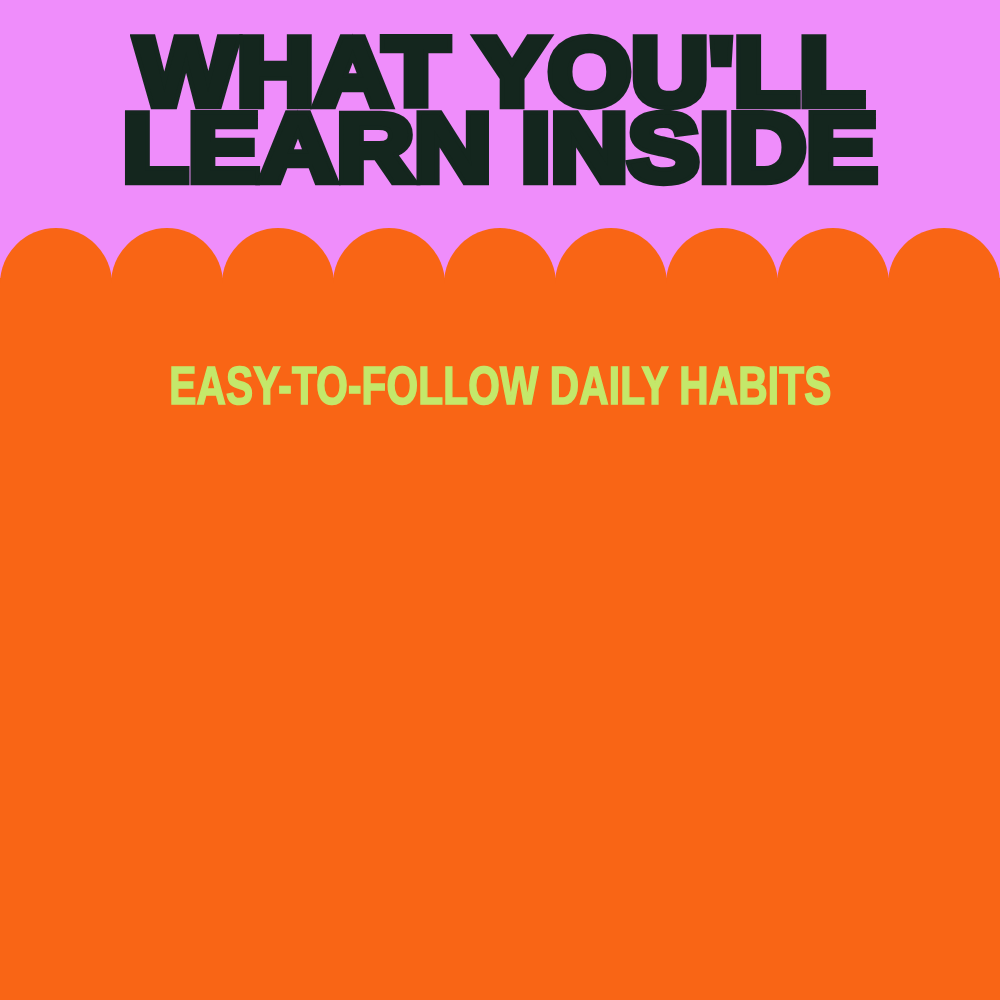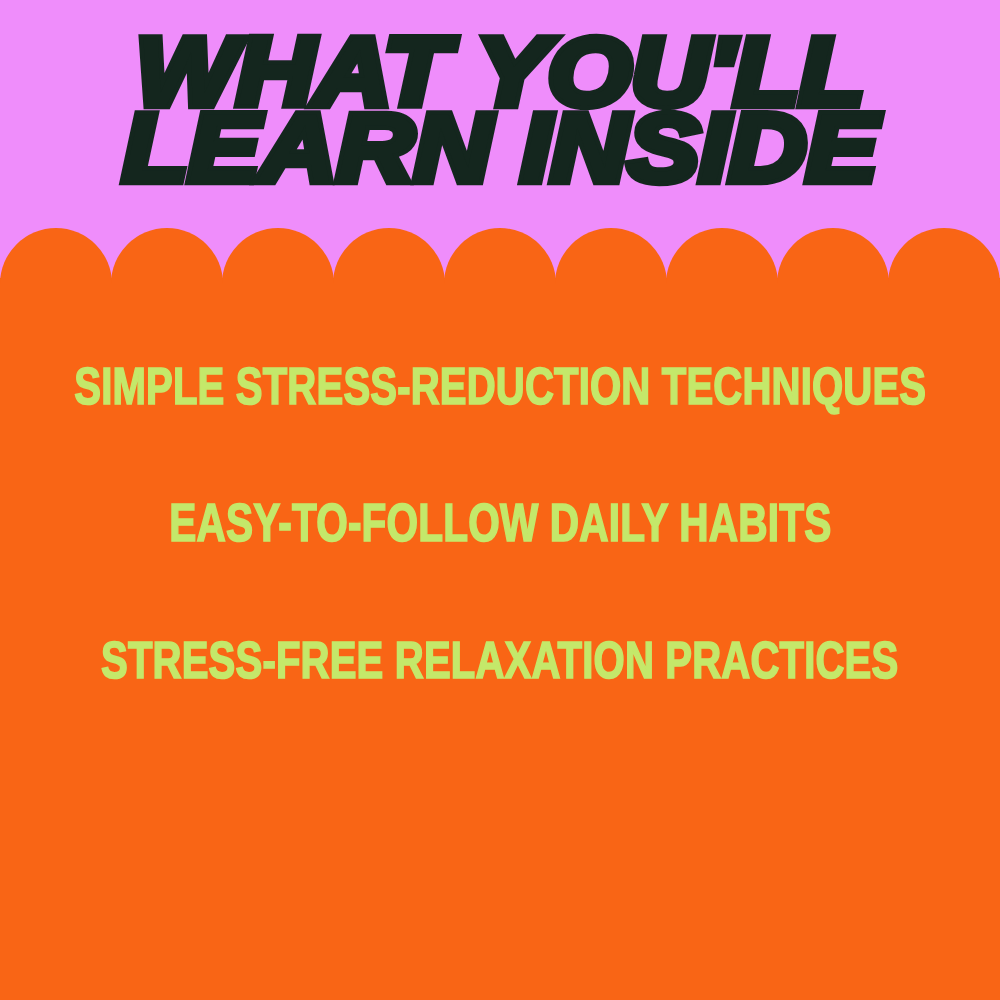--- a/index.html
+++ b/index.html
@@ -31,21 +31,20 @@
   .headline {
     position: absolute;
     left: 0;
     top: 34px;
     width: 1000px;
     z-index: 4;
     text-align: center;
     color: #14261e;
     line-height: 0.80;
     letter-spacing: -0.012em;
-    font-style: italic;
   }
   .headline-line {
     display: block;
     font-weight: 700;
     font-size: 92px;
     color: #14261e;
     -webkit-text-stroke: 8px #14261e;
     paint-order: stroke fill;
     transform: scaleX(1.18) scaleY(1.06);
     transform-origin: center top;
@@ -142,24 +141,18 @@
     <div class="scallop"></div>
     <div class="scallop"></div>
   </div>
 
   <div class="headline">
     <span class="headline-line l1">WHAT YOU'LL</span>
     <span class="headline-line l2">LEARN INSIDE</span>
   </div>
 
   <div class="benefits">
-    <div class="benefit-item i1">
-      <span class="btxt">SIMPLE STRESS-REDUCTION TECHNIQUES</span>
-    </div>
     <div class="benefit-item i3">
       <span class="btxt">EASY-TO-FOLLOW DAILY HABITS</span>
-    </div>
-    <div class="benefit-item i4">
-      <span class="btxt">STRESS-FREE RELAXATION PRACTICES</span>
     </div>
   </div>
 
 </div>
 
 </body></html>

